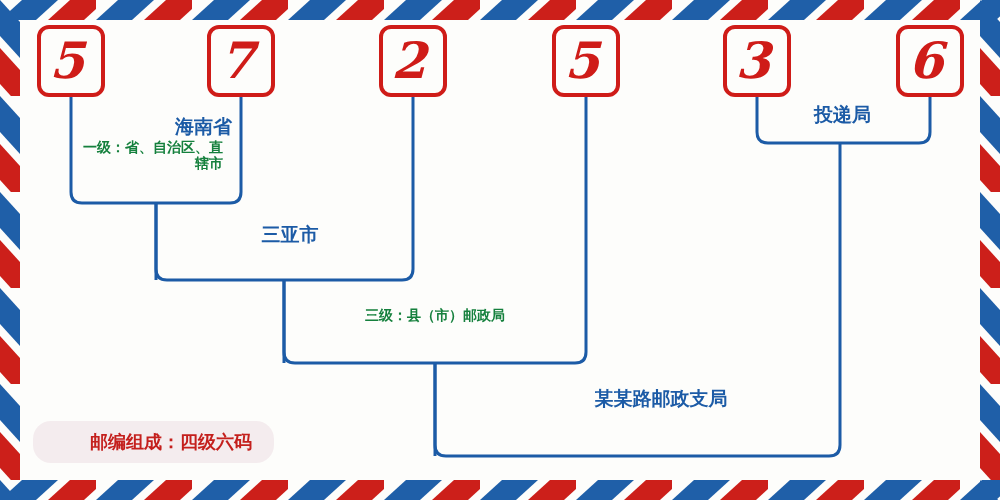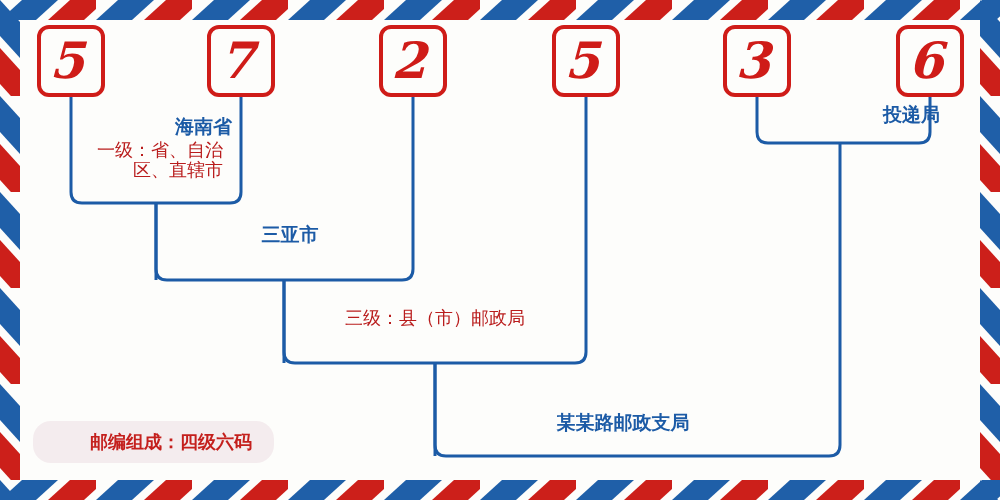--- a/index.html
+++ b/index.html
@@ -53,36 +53,36 @@
   }
   .gl-name{
     font-family:"DejaVu Serif","Liberation Serif",serif;
     font-weight:700;
     color:#1c5ba6;
     font-size:19px;
     white-space:nowrap;
   }
   .gl-desc{
     font-family:"DejaVu Sans","Liberation Sans",sans-serif;
-    font-weight:400;
-    color:#b91c1c;
-    font-size:18px;
+    font-weight:700;
+    color:#15803d;
+    font-size:14px;
     margin-top:3px;
   }
   .gl-desc.nowrap{white-space:nowrap;}
   .gl-desc.wrap{white-space:normal;}
 
   
   #label-l1{left:62px;top:116px;width:170px;text-align:right;}
   #label-l1 .gl-desc{width:152px;margin-left:9px;}
   #label-l2{left:175px;top:224px;width:230px;}
   #label-l3{left:290px;top:305px;width:290px;}
-  #label-l4{left:478px;top:388px;width:290px;margin-top:24px;}
+  #label-l4{left:516px;top:388px;width:290px;}
   #label-top{left:745px;top:104px;width:195px;}
-  #label-top .gl-name{font-size:19px;text-align:right;}
+  #label-top .gl-name{font-size:19px;}
 
   
   #legend-badge{
     position:absolute;left:33px;top:421px;
     background:#f4ecee;
     border-radius:18px;
     padding:9px 22px;
     z-index:5;
   }
   #legend-badge .legend-text{

